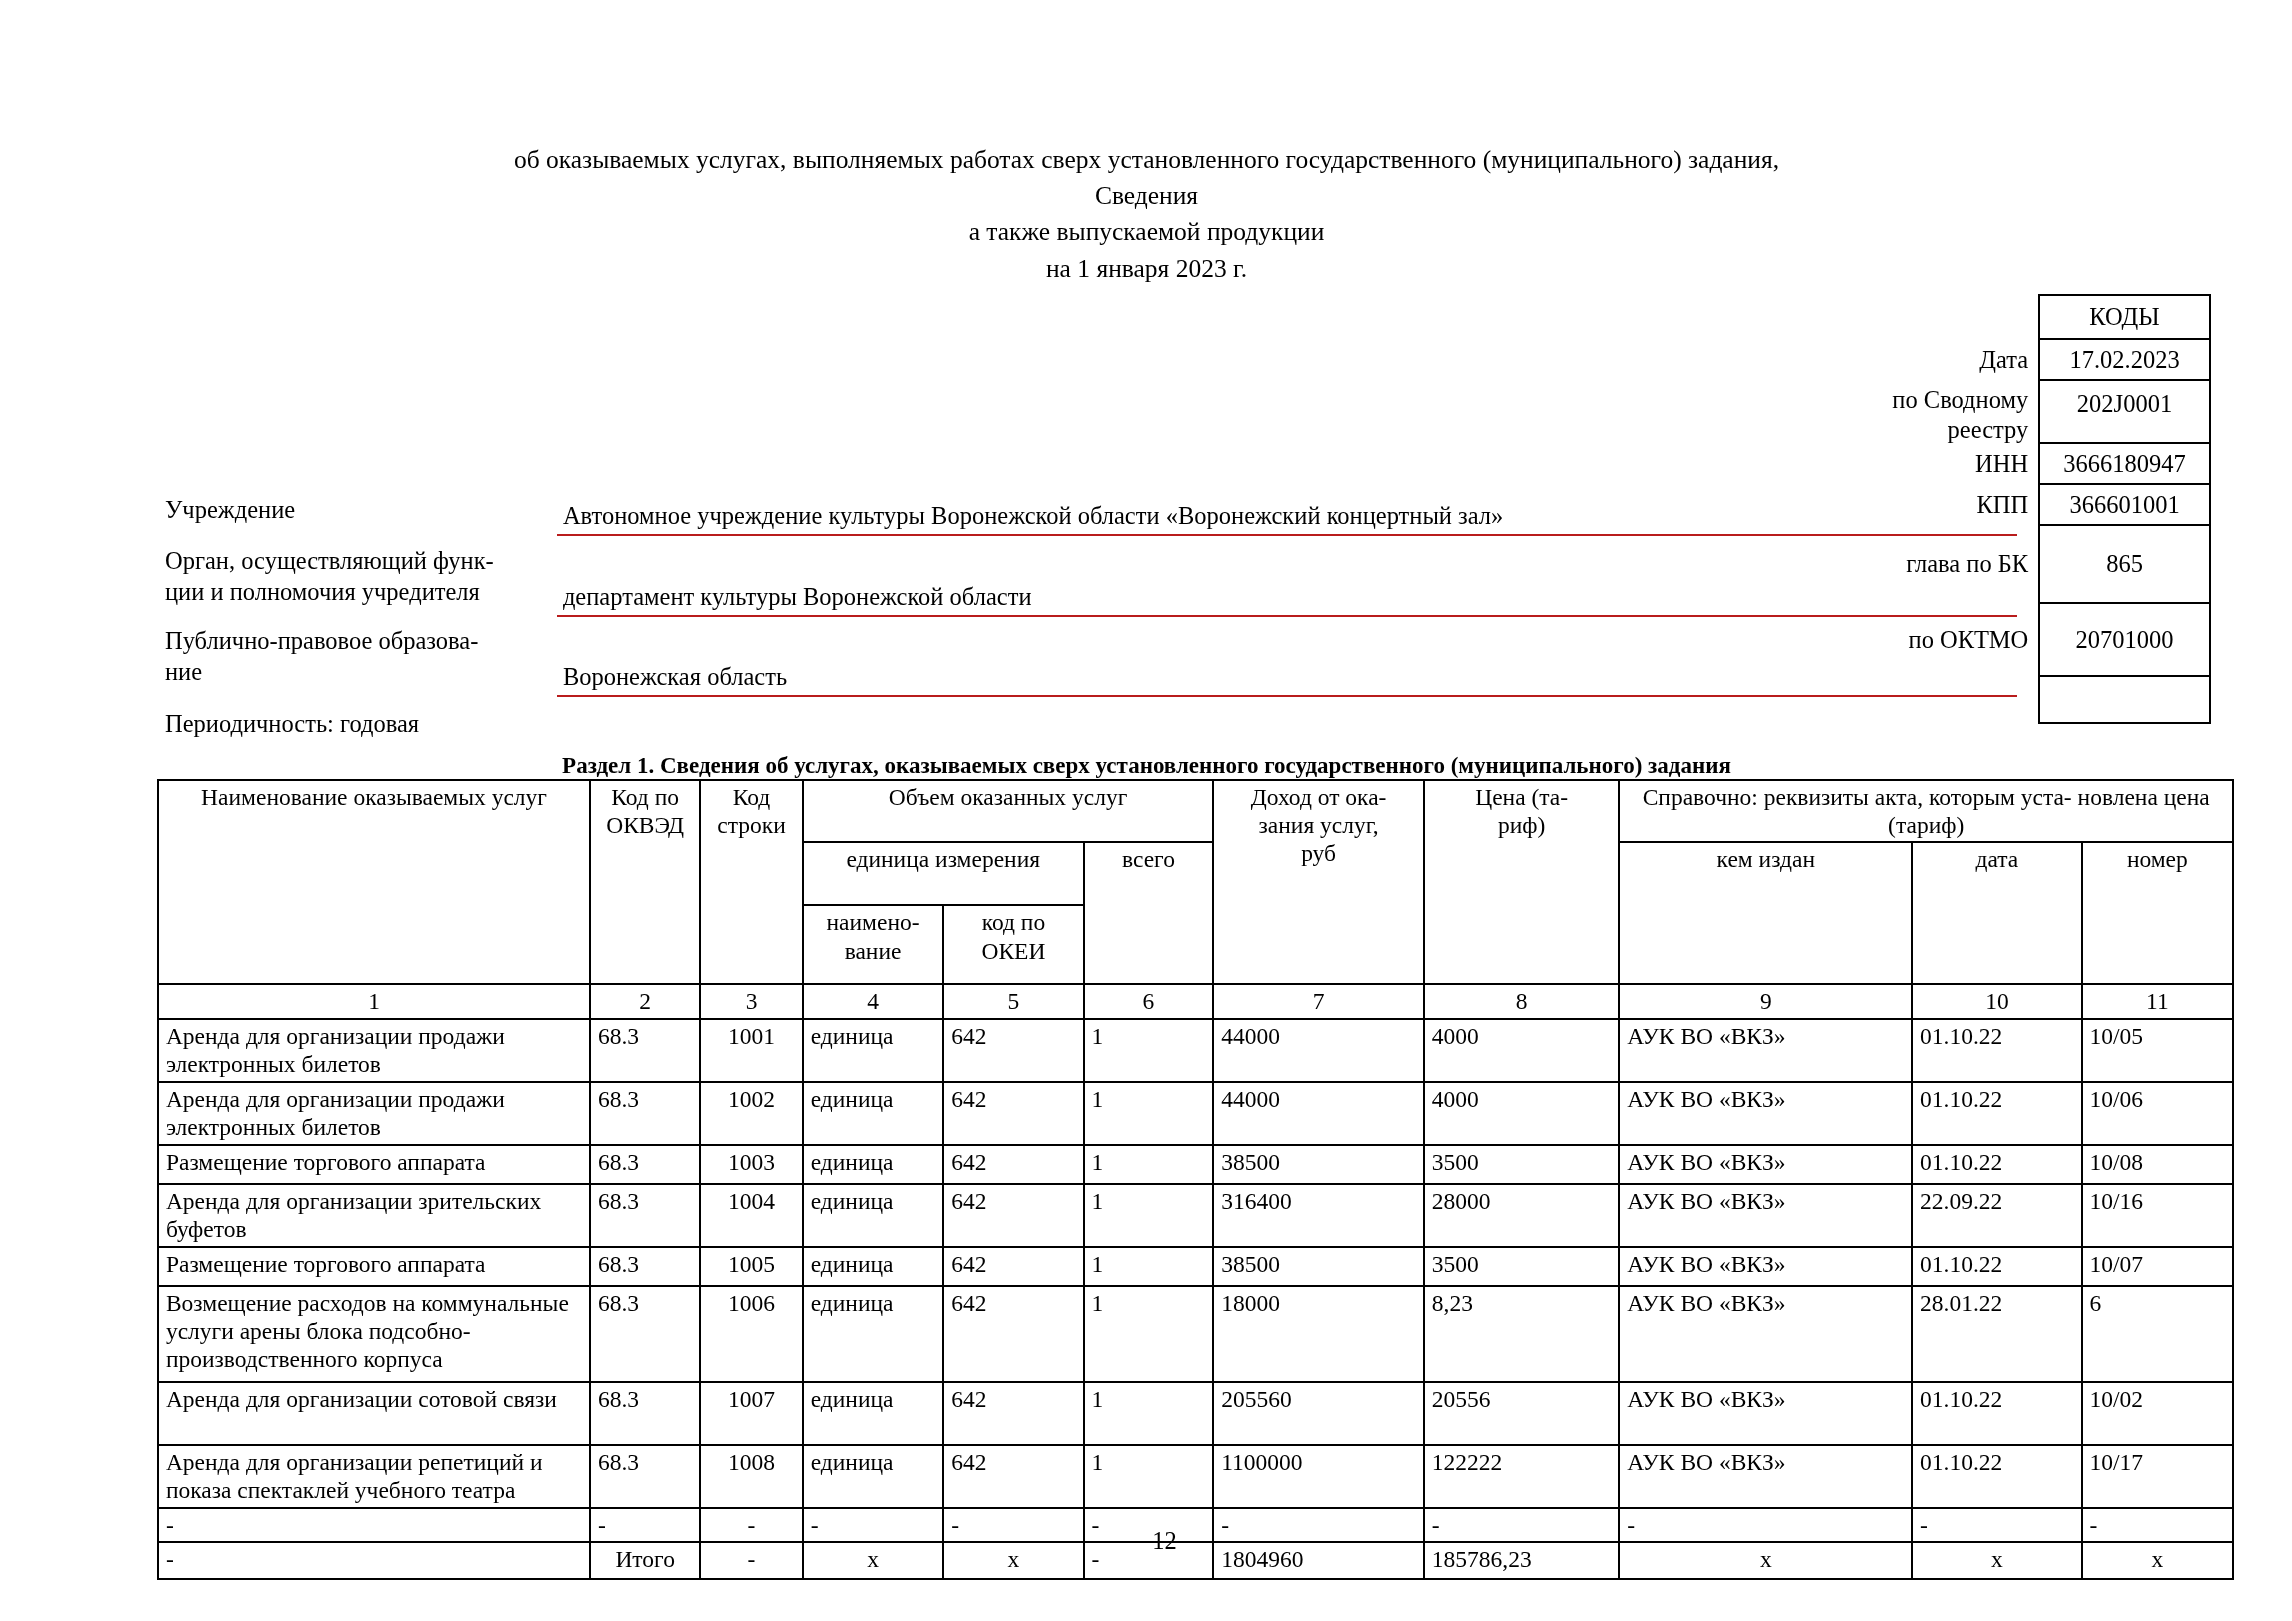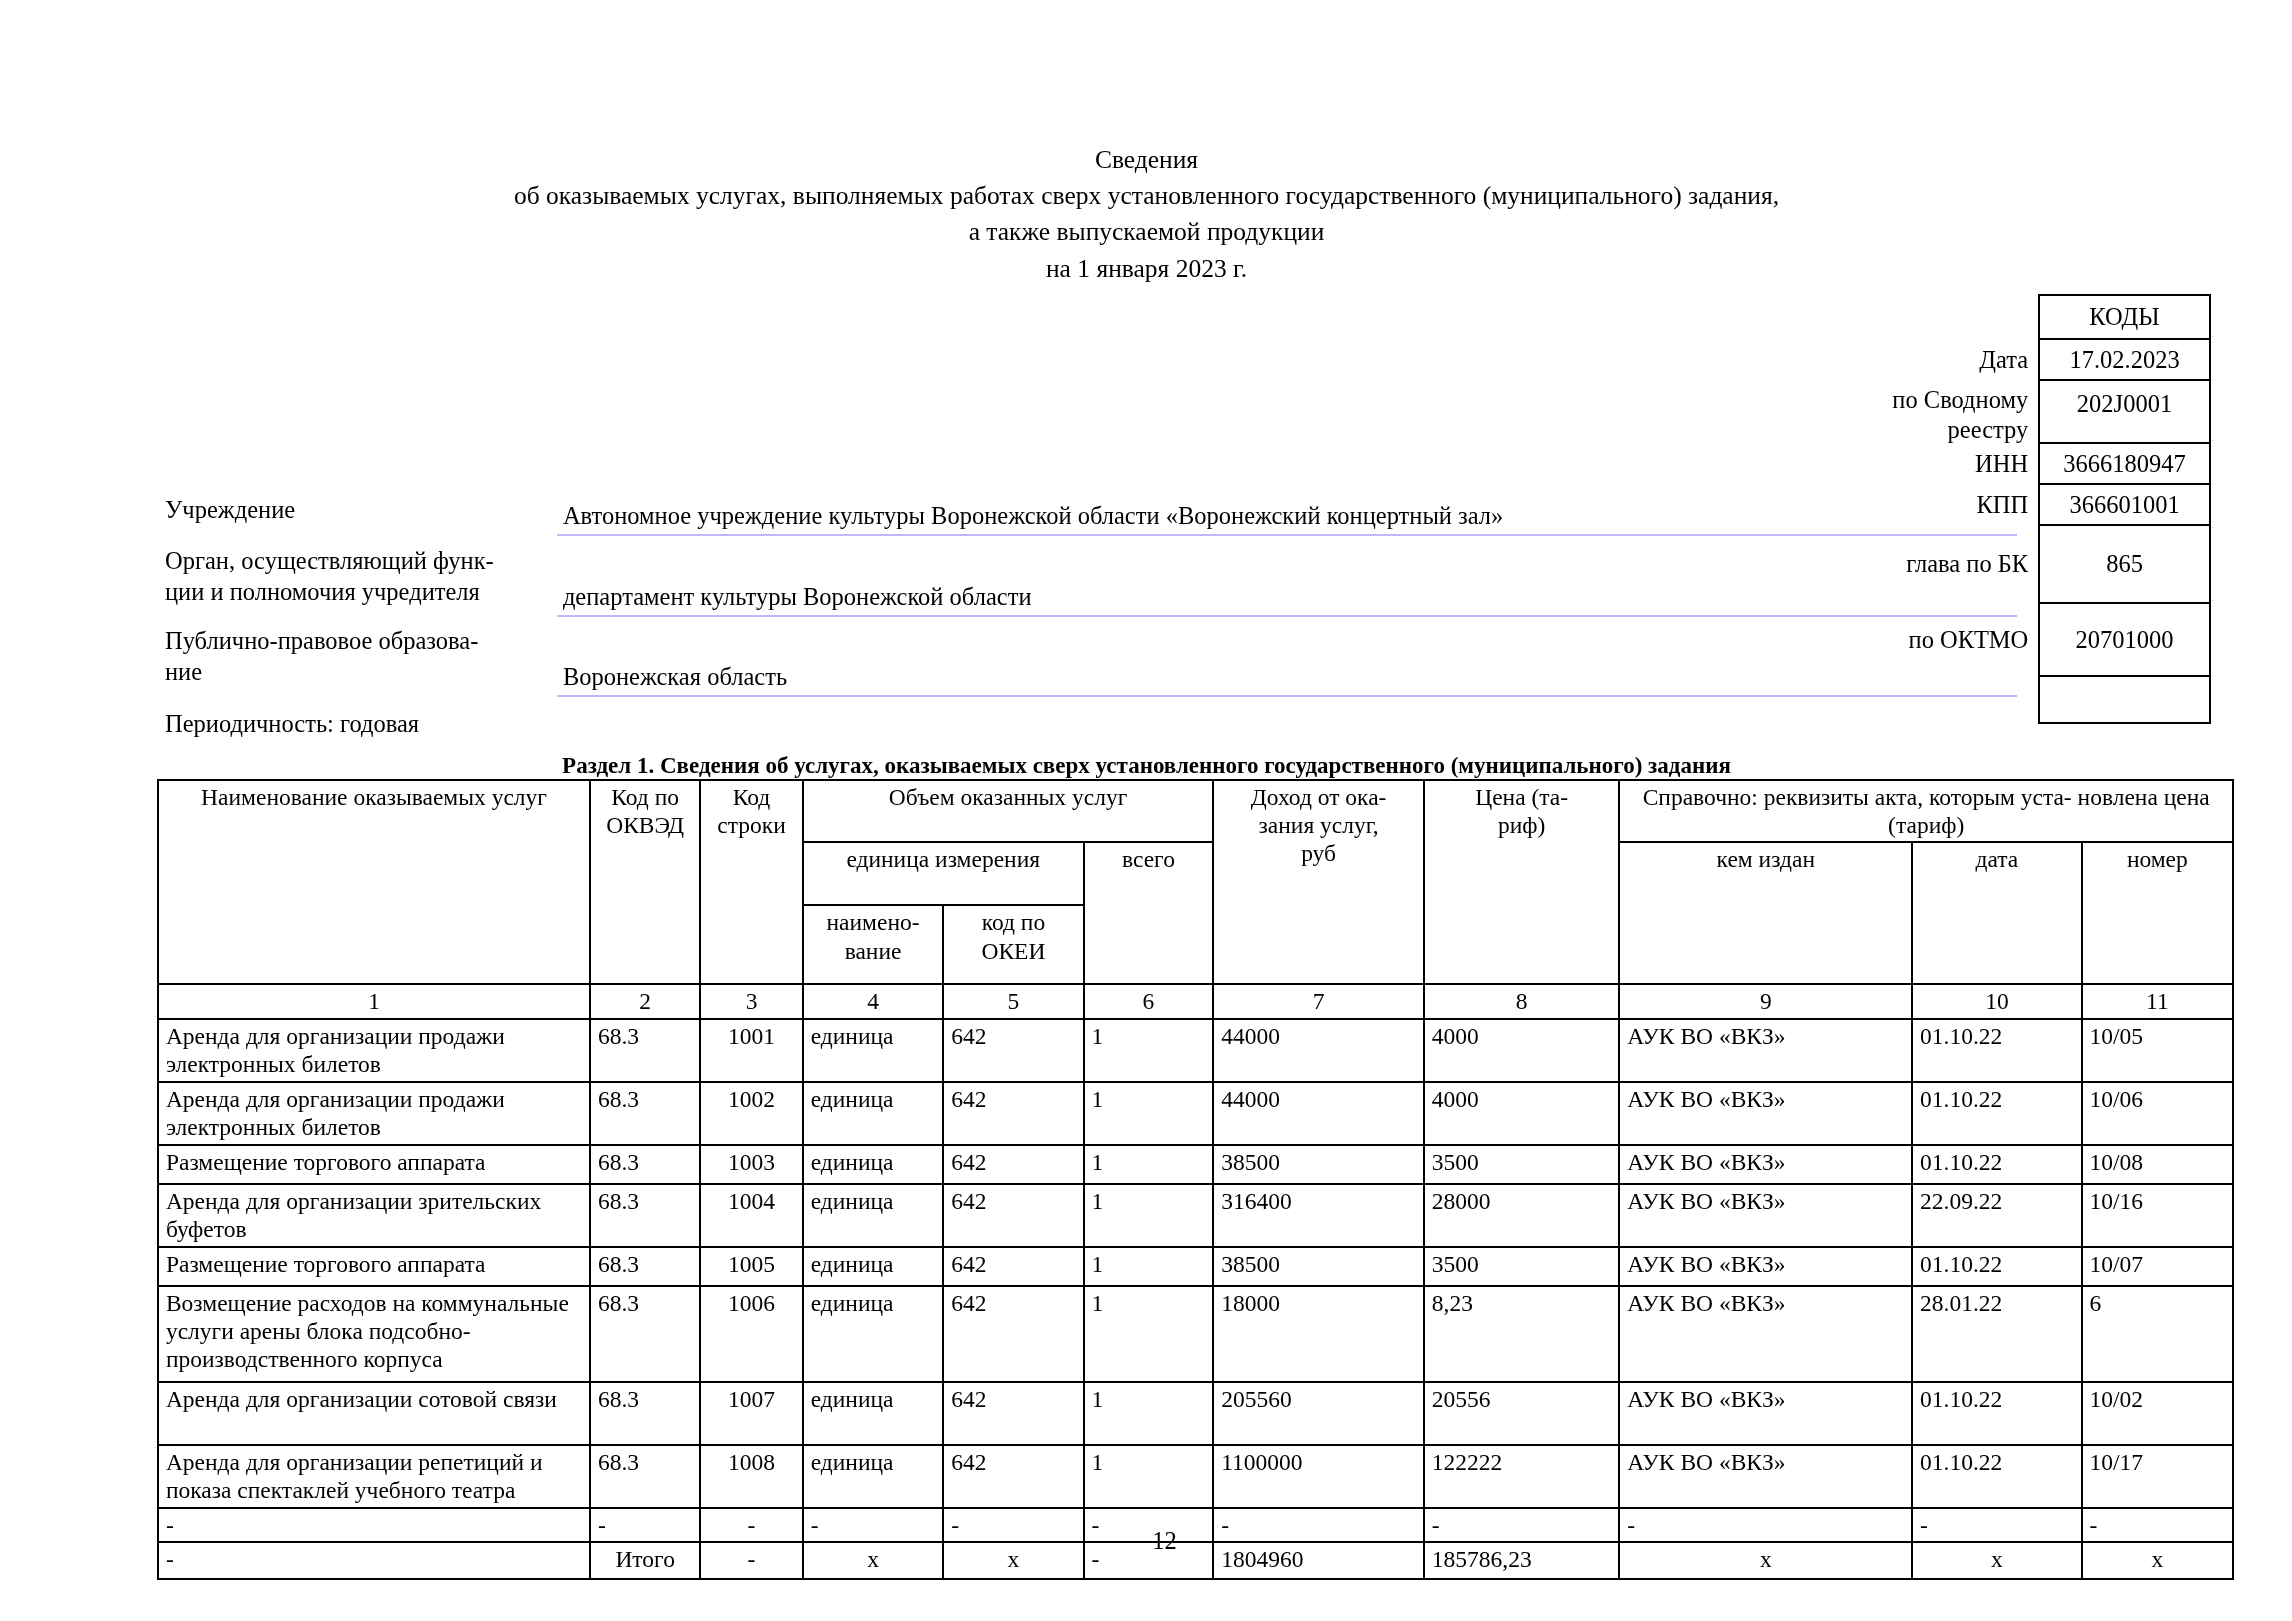--- a/index.html
+++ b/index.html
@@ -93,21 +93,21 @@
   .form-label {
     position: absolute;
     left: 0;
     width: 382px;
     line-height: 1.26;
   }
   .form-value-wrap {
     position: absolute;
     left: 392px;
     width: 1460px;
-    border-bottom: 2px solid #c4b5fd;
+    border-bottom: 2px solid #b91c1c;
     height: 100%;
     box-sizing: border-box;
   }
   .form-value {
     position: absolute;
     left: 5.9px;
     bottom: 3.9px;
     white-space: nowrap;
   }
   #row-uchrezhdenie { top: 0px;  height: 41px; }
@@ -185,22 +185,22 @@
     font-size: 24.5px;
     padding-left: 18px;
   }
 </style>
 </head>
 <body>
 
 <div class="page">
 
   <div class="title-block">
+    <div>об оказываемых услугах, выполняемых работах сверх установленного государственного (муниципального) задания,</div>
     <div>Сведения</div>
-    <div>об оказываемых услугах, выполняемых работах сверх установленного государственного (муниципального) задания,</div>
     <div>а также выпускаемой продукции</div>
     <div>на 1 января 2023 г.</div>
   </div>
 
   <div class="codes-box">
     <div class="codes-row r-kody">
       <span>КОДЫ</span>
     </div>
 
     <div class="codes-row r-data">

